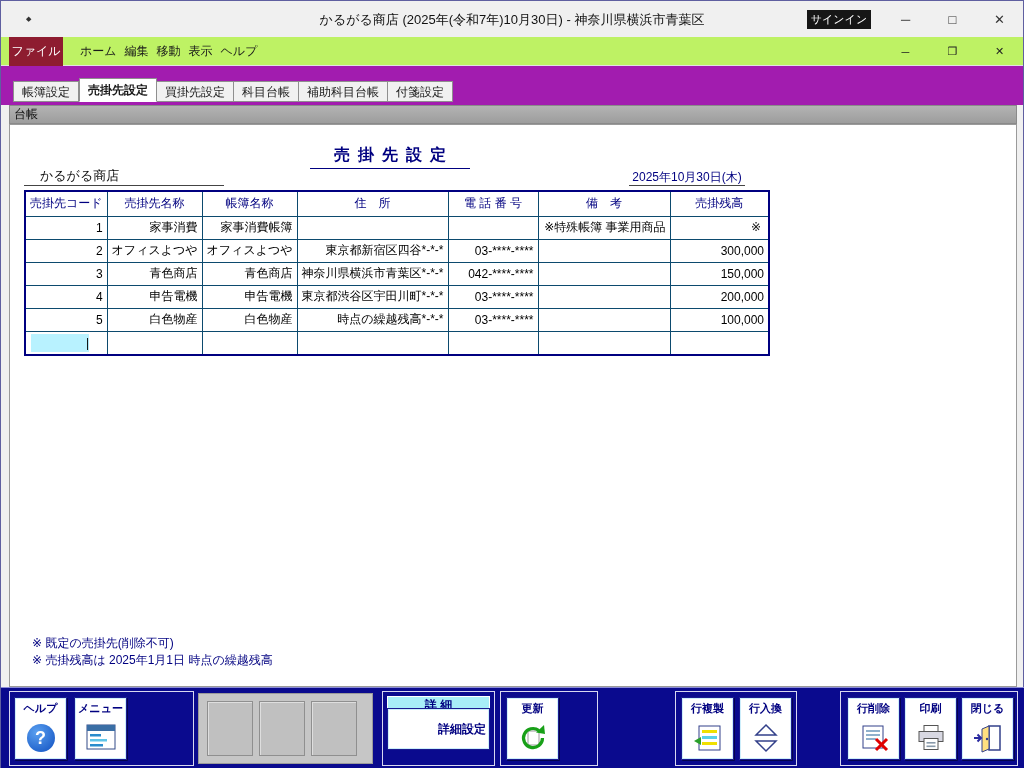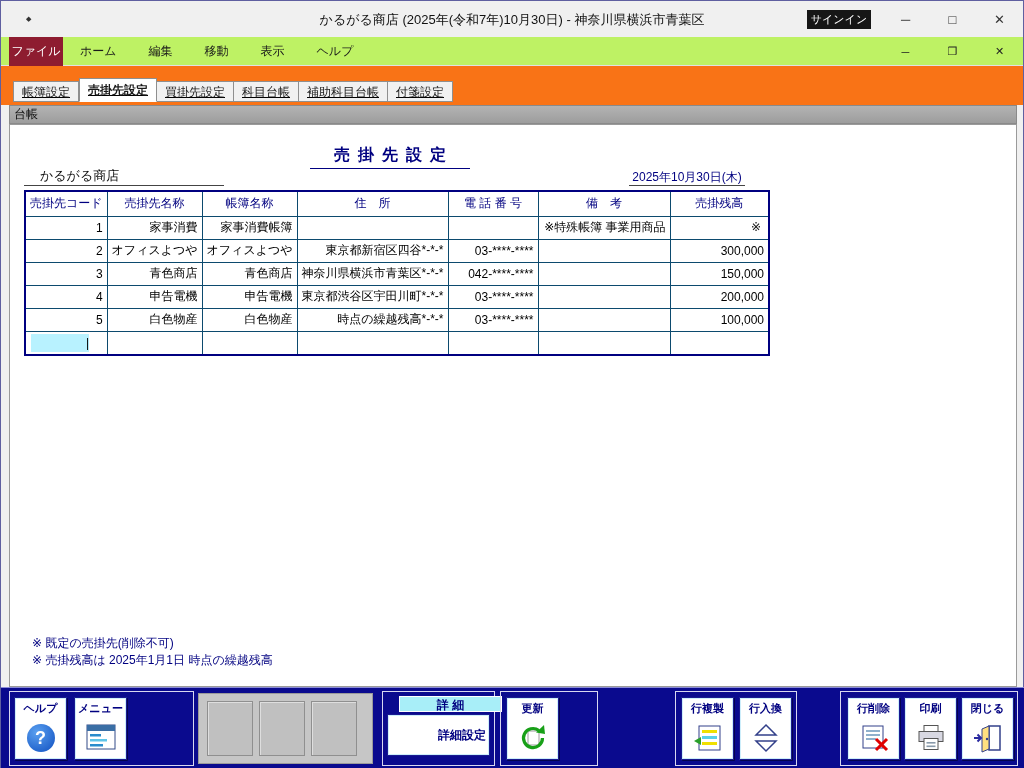--- a/index.html
+++ b/index.html
@@ -17,30 +17,30 @@
     background:#161616; color:#fff; font-size:11px; border:none; font-family:inherit; cursor:pointer; }
   .win-controls { position:absolute; right:0; top:0; height:36px; display:flex; }
   .wc { width:47px; height:36px; display:flex; align-items:center; justify-content:center;
     font-size:13px; color:#333; cursor:pointer; }
 
   
   .menubar { position:absolute; left:0; top:36px; width:100%; height:29px; background:#bef264;
     border-bottom:1px solid #e2e2e2; }
   .menu-file { position:absolute; left:8px; top:0; width:54px; height:29px; background:#8e1c30;
     color:#fff; font-size:12px; display:flex; align-items:center; justify-content:center; cursor:pointer; }
-  .menu-items { position:absolute; left:75px; top:0; height:29px; display:flex; gap:24px;
+  .menu-items { position:absolute; left:75px; top:0; height:29px; display:flex; 
     align-items:center; font-size:12px; color:#1a1a1a; }
   .menu-item { cursor:pointer; padding:0 4px; }
   .mdi-controls { position:absolute; right:0; top:0; height:29px; display:flex; }
   .mdic { width:47px; height:29px; display:flex; align-items:center; justify-content:center;
     font-size:11px; color:#222; cursor:pointer; }
 
   
-  .tabstrip { position:absolute; left:0; top:65px; width:100%; height:39px; background:#f97316;
-    display:flex; align-items:flex-end; padding:0 0 3px 12px;text-decoration:underline; }
+  .tabstrip { position:absolute; left:0; top:65px; width:100%; height:39px; background:#a21caf;
+    display:flex; align-items:flex-end; padding:0 0 3px 12px; }
   .tab { height:21px; line-height:20px; padding:0 8px; font-size:12px; color:#1a1a1a;
     background:#f1f1f1; border:1px solid #8f8f8f; border-left-width:0; cursor:pointer; white-space:nowrap; }
   .tab:first-child { border-left-width:1px; }
   .tab.selected { background:#ffffff; font-weight:bold; height:24px; line-height:23px;
     border-left-width:1px; border-bottom-color:#ffffff; position:relative; z-index:2; }
 
   
   .ledgerbar { position:absolute; left:8px; top:104px; width:1008px; height:19px;
     background:linear-gradient(#b3b3b3,#9d9d9d); border:1px solid #8a8a8a; font-size:12px;
     color:#0d0d0d; line-height:17px; padding-left:4px; }
@@ -89,24 +89,24 @@
     font-family:inherit; cursor:pointer; padding:0; }
   .tb-label { font-size:11px; font-weight:bold; color:#000080; margin-top:3px; white-space:nowrap; }
   .tb-iconwrap { flex:1; display:flex; align-items:center; justify-content:center; }
   .tb-btn.disabled { border-color:#9898b8; }
   .tb-btn.disabled .tb-label { color:#a8aec0; }
 
   .icon-help { width:28px; height:28px; border-radius:50%;
     background:radial-gradient(circle at 35% 30%, #5aa0f0, #0f4fc0); color:#fff;
     font-weight:bold; font-size:18px; line-height:28px; text-align:center; }
 
-  .detail-header { position:absolute; left:16px; top:4px; width:103px; height:16px;
+  .detail-header { position:absolute; left:4px; top:4px; width:103px; height:16px;
     background:#a8eef8; border:1px solid #ffffff; color:#000080; font-weight:bold;
     font-size:12px; text-align:center; line-height:17px; }
-  .detail-btn { position:absolute; left:4px; top:22px; width:103px; height:42px;
+  .detail-btn { position:absolute; left:4px; top:16px; width:103px; height:42px;
     background:#ffffff; border:1px solid #1a1a90; box-shadow:inset 0 0 0 1px #cdeefb;
     color:#000080; font-weight:bold; font-size:12px; font-family:Liberation Sans, sans-serif; cursor:pointer;padding-left:47px; }
 </style>
 </head>
 <body>
 
 <div id="window">
 
   <div class="titlebar">
     <span class="app-icon">◆</span>

